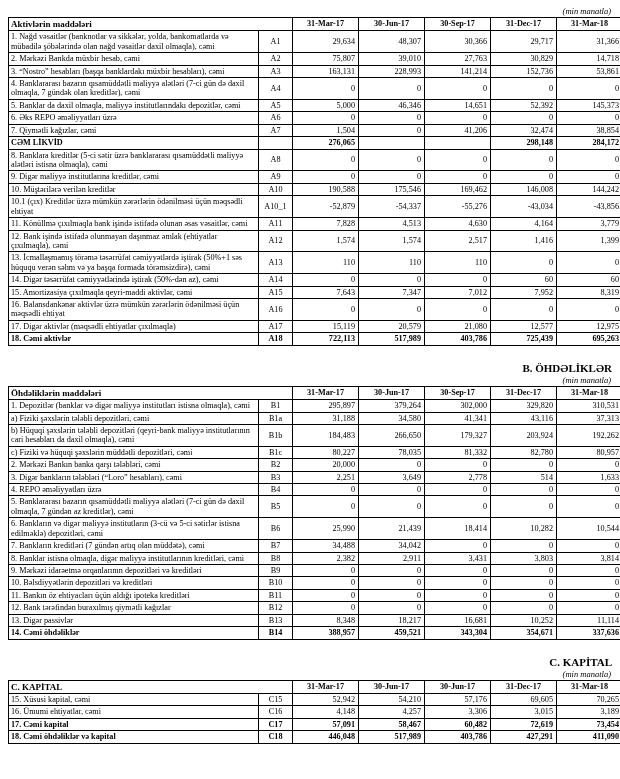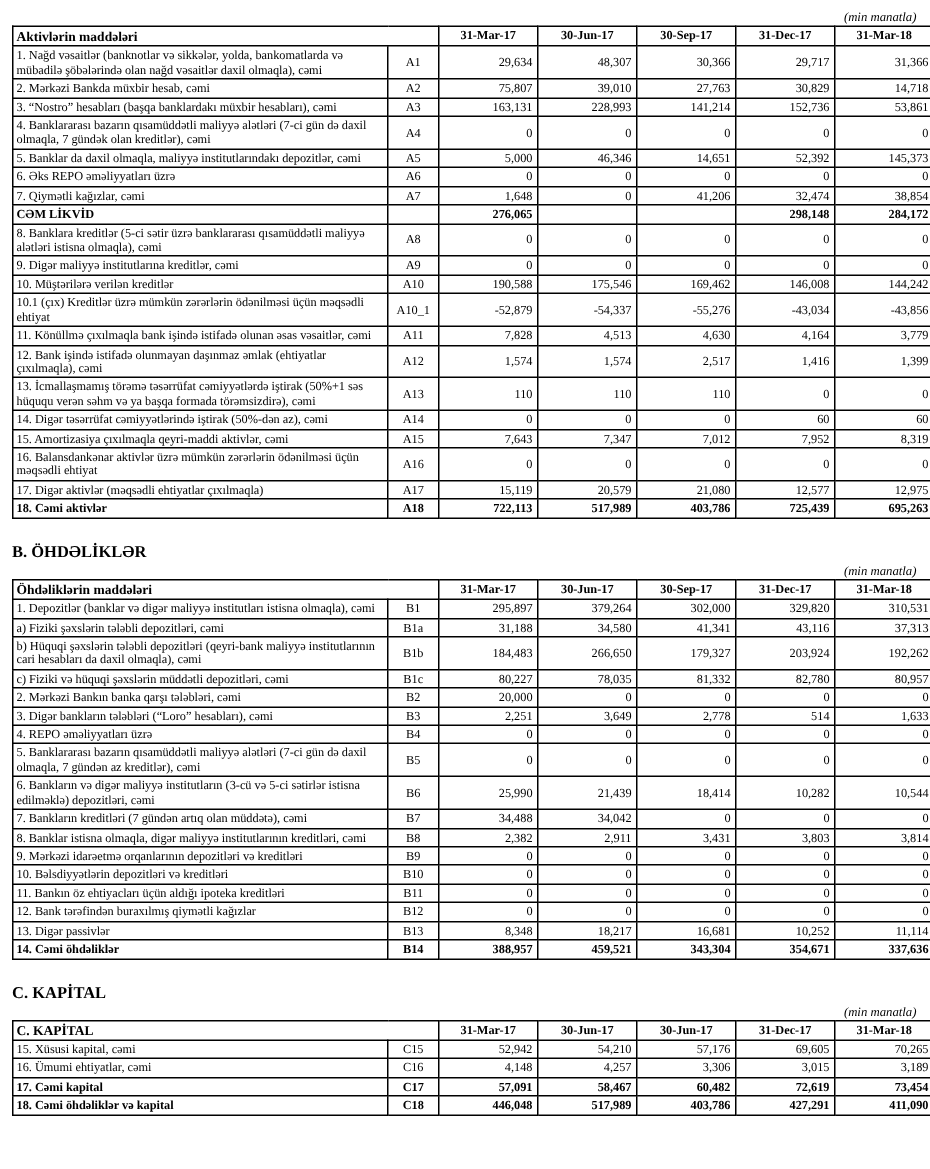--- a/index.html
+++ b/index.html
@@ -13,21 +13,21 @@
   .page{width:620px;padding:6px 8px 10px 8px;box-sizing:border-box;}
   .doc-title{
     text-align:center;
     font-weight:bold;
     font-size:11.5px;
     letter-spacing:.2px;
     margin:2px 0 0 0;
     line-height:1.25;
   }
   .sec-title{
-    text-align:left;
+    text-align:right;
     font-weight:bold;
     font-size:11px;
     margin:2px 0 1px 0;
   }
   .sec-gap{height:14px;}
   .unit{
     text-align:right;
     font-style:italic;
     font-size:8.5px;
     margin:0 1px 1px 0;
@@ -136,21 +136,21 @@
           <td class="code">A6</td>
           <td class="num">0</td>
           <td class="num">0</td>
           <td class="num">0</td>
           <td class="num">0</td>
           <td class="num">0</td>
         </tr>
         <tr>
           <td class="lbl">7. Qiymətli kağızlar, cəmi</td>
           <td class="code">A7</td>
-          <td class="num">1,648</td>
+          <td class="num">1,504</td>
           <td class="num">0</td>
           <td class="num">41,206</td>
           <td class="num">32,474</td>
           <td class="num">38,854</td>
         </tr>
         <tr class="bold">
           <td class="lbl">CƏM LİKVİD</td>
           <td class="code"></td>
           <td class="num">276,065</td>
           <td class="num"></td>

